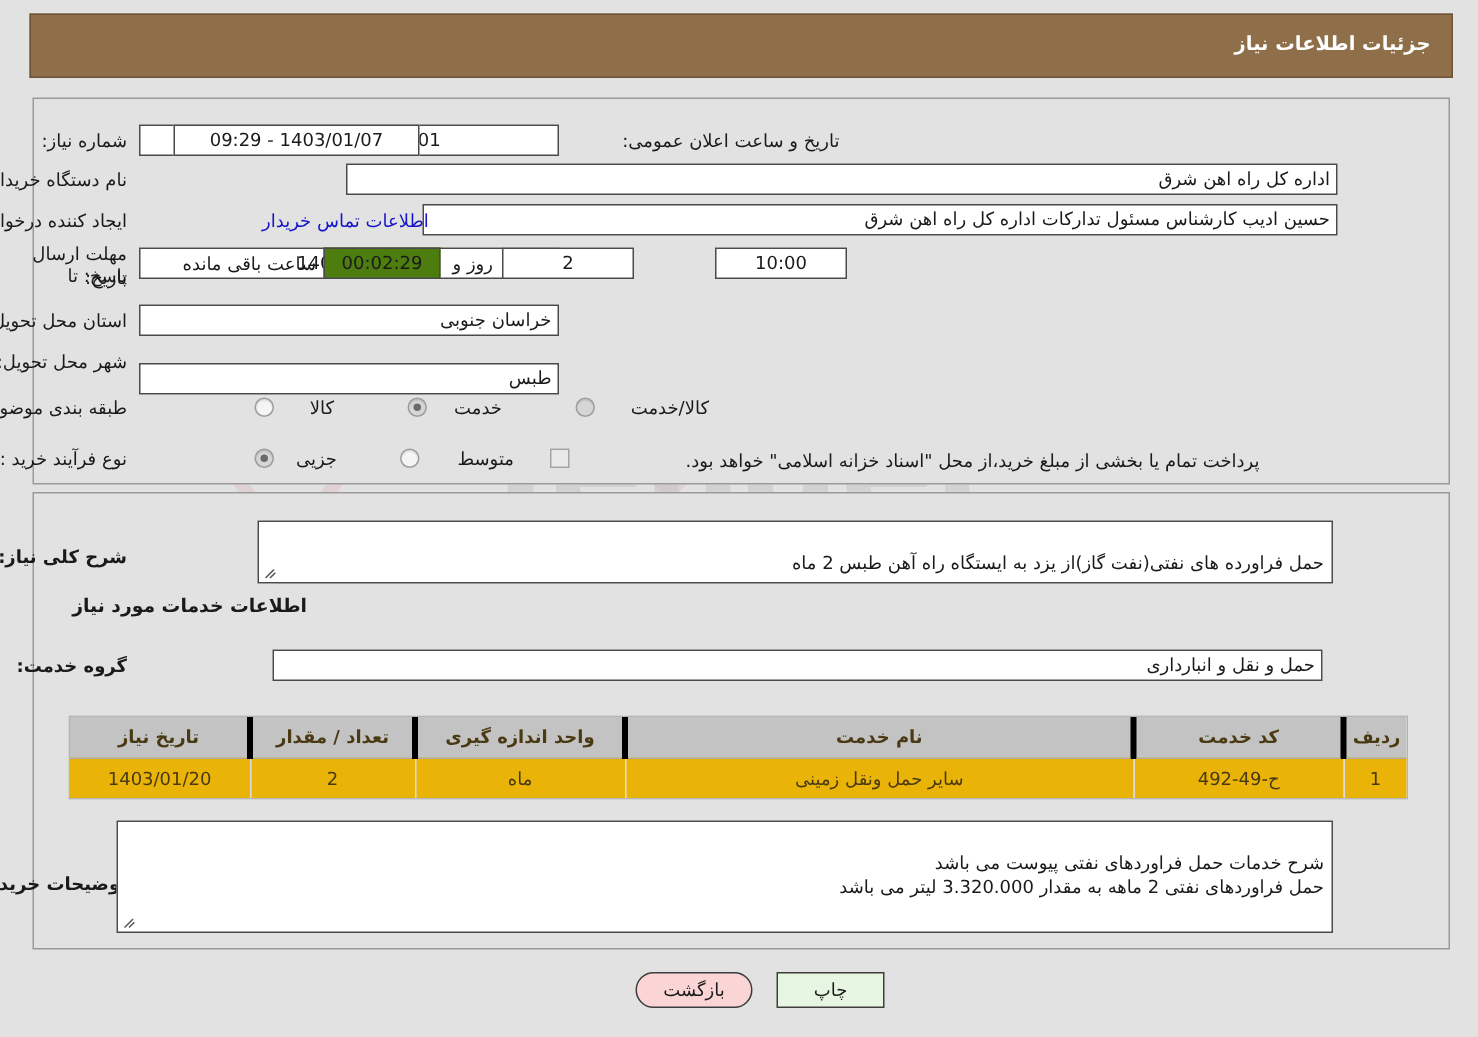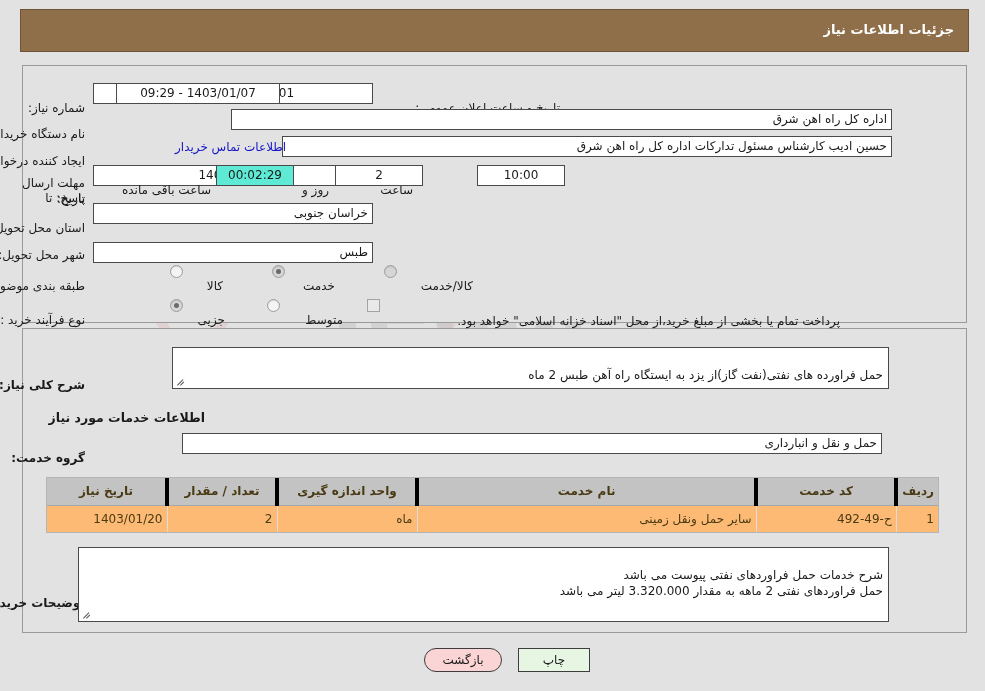--- a/index.html
+++ b/index.html
@@ -53,42 +53,41 @@
   #panel-bottom { left: 22px; top: 328px; width: 945px; height: 305px; }
 
   
   .lbl {
     position: absolute;
     font-size: 12px;
     color: #1a1a1a;
     white-space: nowrap;
     text-align: right;
     line-height: 15px;
-    margin-top: 14px;
   }
   .lbl-b { font-weight: bold; }
 
   
   .fld {
     position: absolute;
     background: #ffffff;
     border: 1px solid #4a4a4a;
     font-family: "DejaVu Sans", "Liberation Sans", sans-serif;
     font-size: 12px;
     color: #1a1a1a;
     padding: 0 4px;
     line-height: 19px;
     height: 21px;
     white-space: nowrap;
     overflow: hidden;
     text-align: right;
     direction: rtl;
   }
   .fld.ctr { text-align: center; }
-  .fld.highlight { background: #5eead4; text-align: center; }
+  .fld.highlight { background: #4d7c0f; text-align: center; }
 
   
   .link {
     position: absolute;
     color: #1414c8;
     font-size: 12px;
     white-space: nowrap;
     cursor: pointer;
     text-decoration: none;
   }
@@ -172,25 +171,25 @@
     font-weight: bold;
     height: 27px;
     border-left: 4px solid #000000;
     border-bottom: 1px solid #a8a8a8;
     text-align: center;
     padding: 0 4px;
     white-space: nowrap;
   }
   table.grid th:last-child { border-left: none; }
   table.grid td {
-    background: #fdba74;
+    background: #eab308;
     color: #4a3a13;
     height: 27px;
     border-left: 1px solid #dddddd;
-    text-align: right;
+    text-align: center;
     padding: 0 4px;
     white-space: nowrap;
   }
   table.grid td:last-child { border-left: none; }
 
   
   .btn {
     position: absolute;
     border: 1px solid #3d3d3d;
     font-family: "DejaVu Sans", "Liberation Sans", sans-serif;

